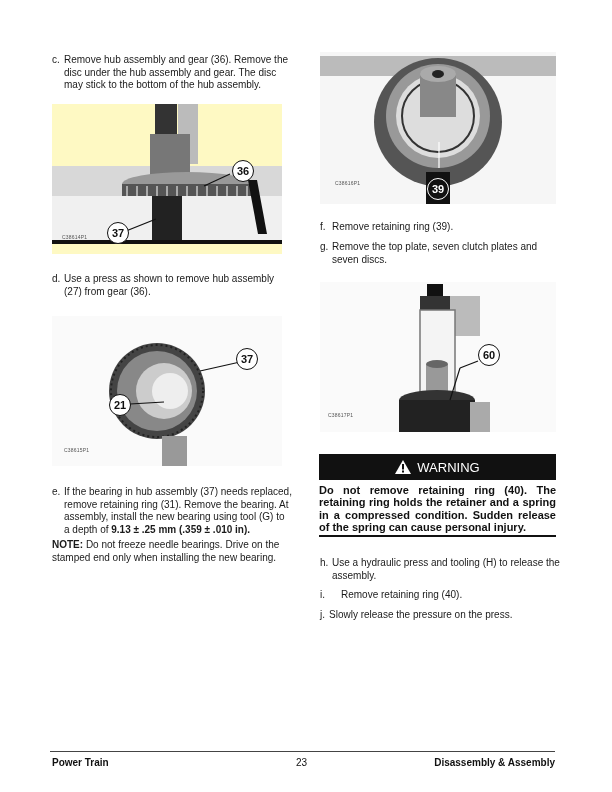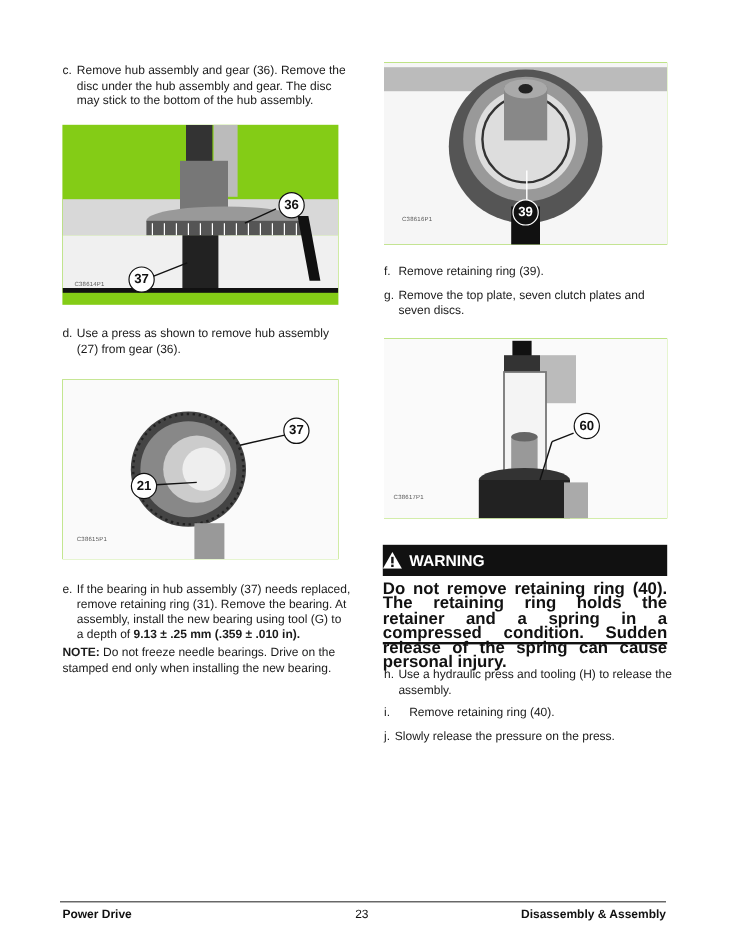--- a/index.html
+++ b/index.html
@@ -3,31 +3,31 @@
 <meta charset="utf-8">
 <style>
   html, body { margin: 0; padding: 0; background: #ffffff; }
   body { width: 612px; height: 792px; position: relative; overflow: hidden;
          font-family: "Liberation Sans", sans-serif; color: #111; }
   .abs { position: absolute; }
   .step { font-size: 10px; line-height: 12.5px; color: #1a1a1a; }
   .step .lbl { position: absolute; left: 0; top: 0; }
   .step .txt { display: block; padding-left: 12px; }
   .bold { font-weight: bold; }
-  .photo { position: absolute; background: #84cc16; overflow: hidden; text-decoration: underline; }
+  .photo { position: absolute; background: #fef9c3; overflow: hidden; text-decoration: underline; }
   .caption { position: absolute; font-size: 5px; color: #555; letter-spacing: 0.2px; }
   .callout { position: absolute; width: 22px; height: 22px; border: 1.5px solid #111;
              border-radius: 50%; background: #fff; font-size: 11px; font-weight: bold;
              display: flex; align-items: center; justify-content: center; box-sizing: border-box;
              font-family: "Liberation Sans Narrow", "Liberation Sans", sans-serif; }
-  .callout.dark { background: #111; color: #fff; border-color: #fff; }
+  .callout.dark { background: #111; color: #fff; border-color: #fff; margin-top: 12px; }
   .warn-bar { position: absolute; left: 319px; top: 454px; width: 237px; height: 26px;
               background: #111; color: #fff; display: flex; align-items: center;
-              font-weight: bold; font-size: 13px; }
-  .warn-text { position: absolute; left: 319px; top: 484px; width: 237px; font-size: 14px;
+              justify-content: center; font-weight: normal; font-size: 13px; }
+  .warn-text { position: absolute; left: 319px; top: 484px; width: 237px; font-size: 11px;
                font-weight: bold; line-height: 12.3px; text-align: justify; }
   .warn-rule { position: absolute; left: 319px; top: 535px; width: 237px; height: 1.5px; background: #111; }
   .footer-rule { position: absolute; left: 50px; top: 751px; width: 505px; height: 1px; background: #444; }
   .footer { position: absolute; top: 757px; font-size: 10px; }
 </style>
 </head>
 <body>
 
 <div class="abs step" style="left:52px; top:54px; width:238px;">
   <span class="lbl">c.</span>
@@ -169,15 +169,15 @@
   <span class="lbl">i.</span>
   <span class="txt" style="padding-left:21px;">Remove retaining ring (40).</span>
 </div>
 
 <div class="abs step" style="left:320px; top:609px; width:240px;">
   <span class="lbl">j.</span>
   <span class="txt" style="padding-left:9px;">Slowly release the pressure on the press.</span>
 </div>
 
 <div class="footer-rule"></div>
-<div class="footer bold" style="left:52px;">Power Drive</div>
+<div class="footer bold" style="left:52px;">Power Train</div>
 <div class="footer" style="left:296px;">23</div>
 <div class="footer bold" style="right:57px;">Disassembly &amp; Assembly</div>
 
 </body></html>

